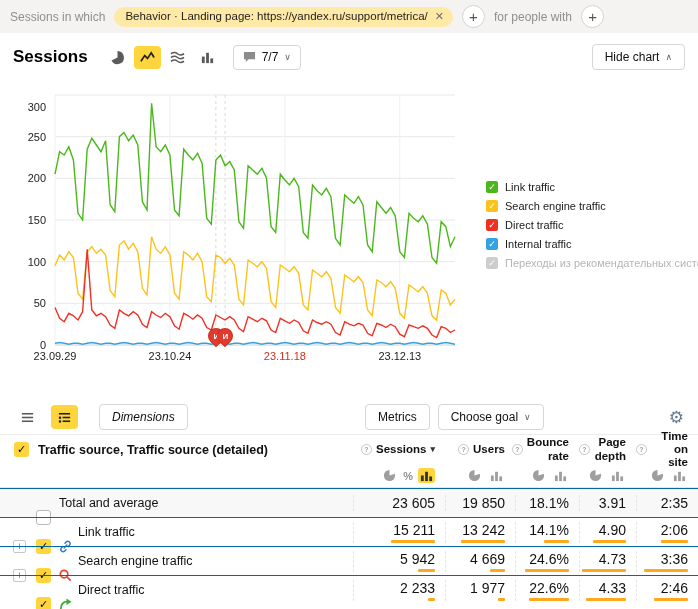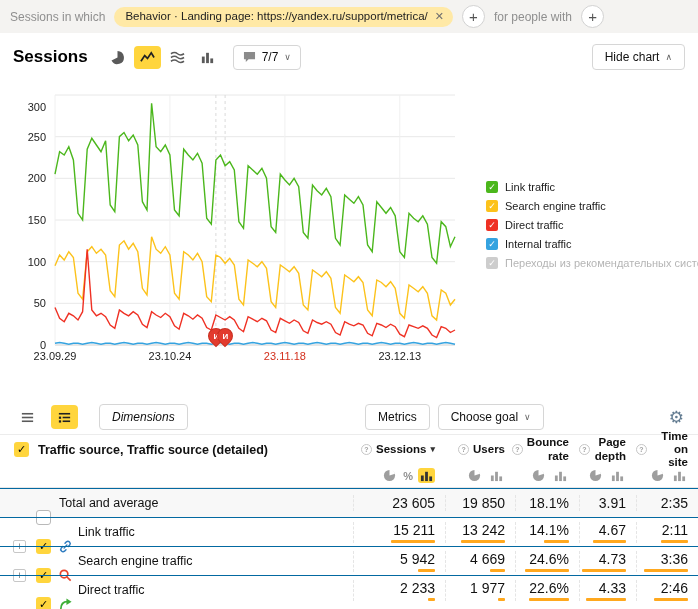--- a/index.html
+++ b/index.html
@@ -392,25 +392,25 @@
         </div>
         <div class="cell" style="width:70px">
           <span>13 242</span>
           <span class="cellbar" style="width:44px"></span>
         </div>
         <div class="cell" style="width:64px">
           <span>14.1%</span>
           <span class="cellbar" style="width:25px"></span>
         </div>
         <div class="cell" style="width:57px">
-          <span>4.67</span>
+          <span>4.90</span>
           <span class="cellbar" style="width:33px"></span>
         </div>
         <div class="cell" style="width:62px">
-          <span>2:11</span>
+          <span>2:06</span>
           <span class="cellbar" style="width:27px"></span>
         </div>
       </div>
       <div class="trow">
         <div class="name-cell">
           <span class="strip" style="background:#fcc21b"></span>
           <span class="expander">+</span>
           <span class="cb checked row-cb">✓</span>
           <span class="row-ic"><svg width="15" height="15" viewBox="0 0 16 16" fill="none" stroke="#e8432c" stroke-width="1.8">
               <circle cx="6.5" cy="6.5" r="4"></circle>

